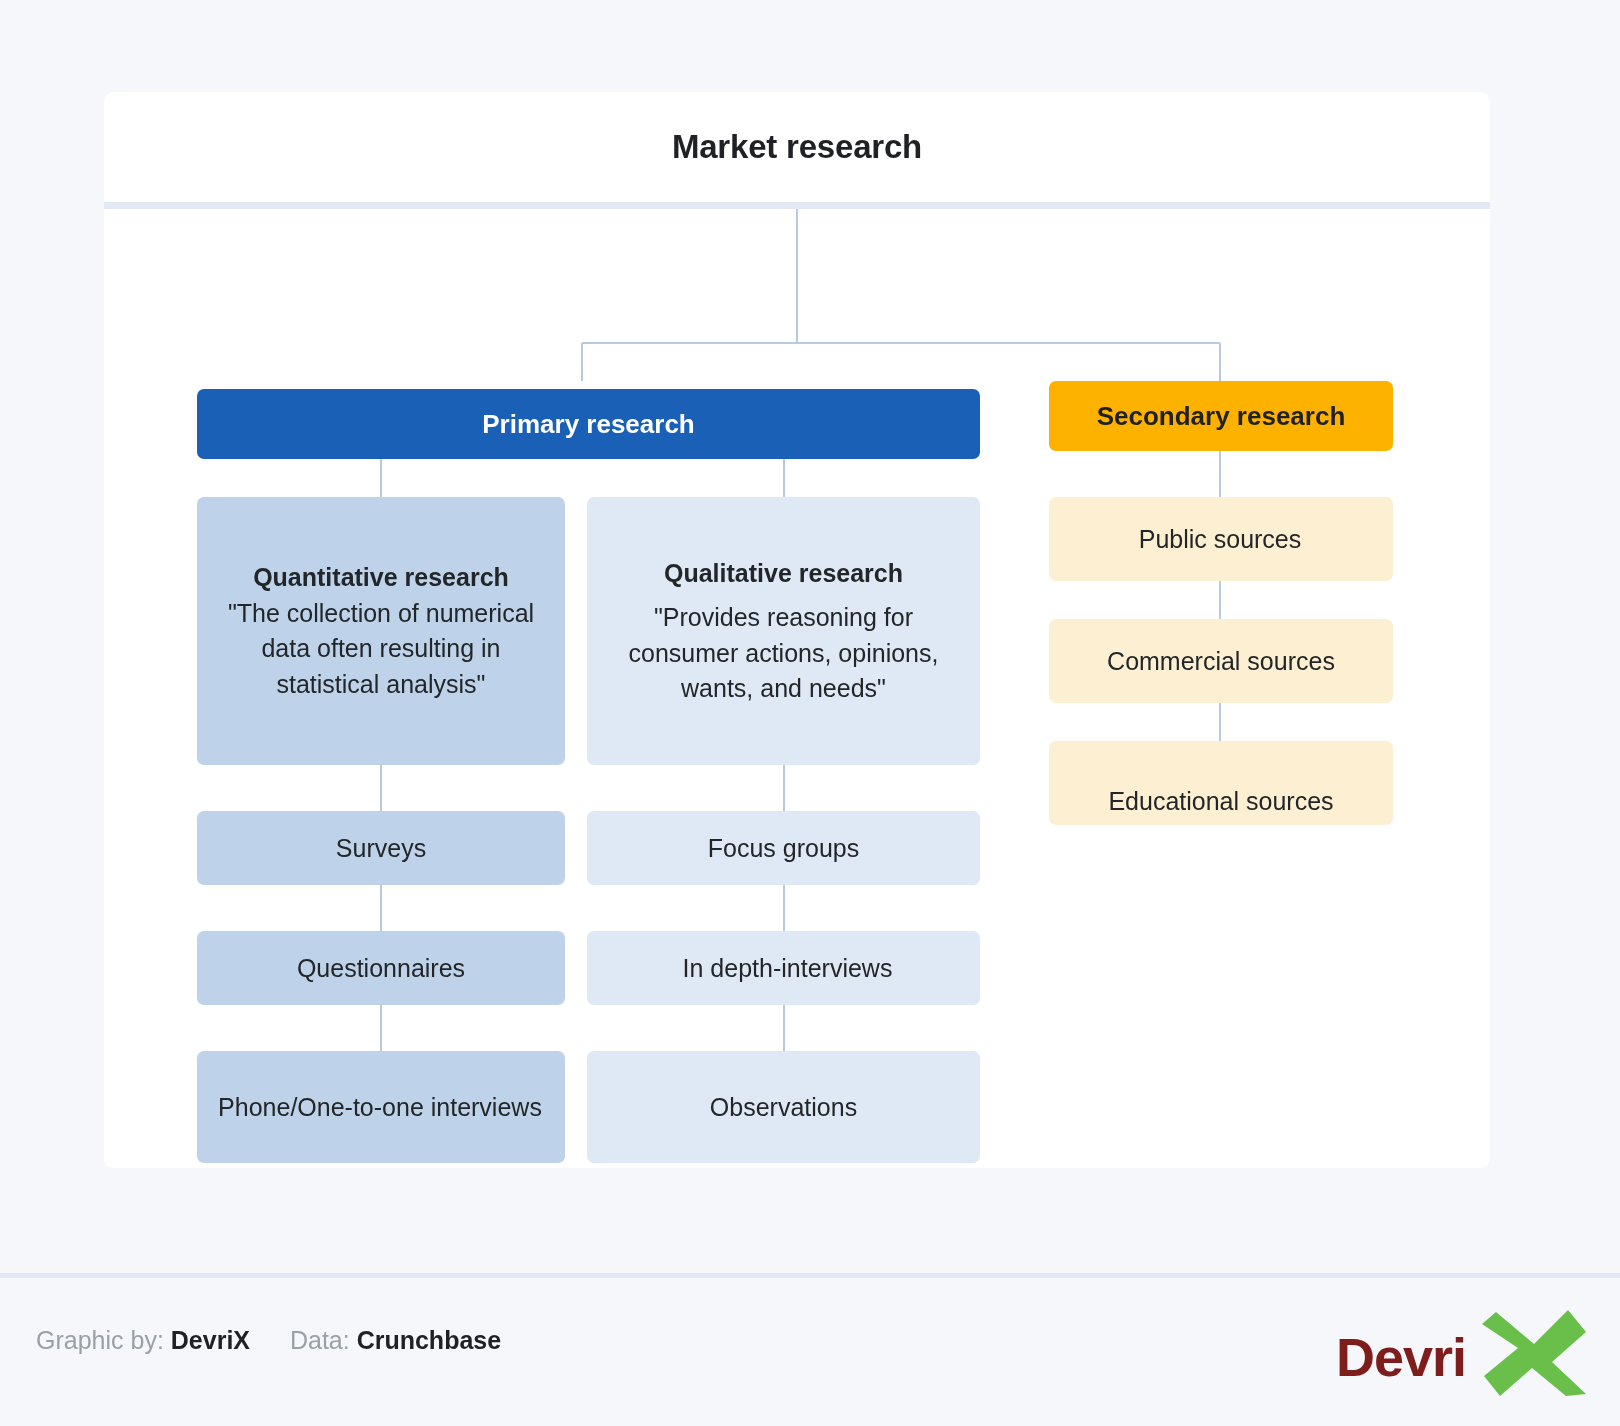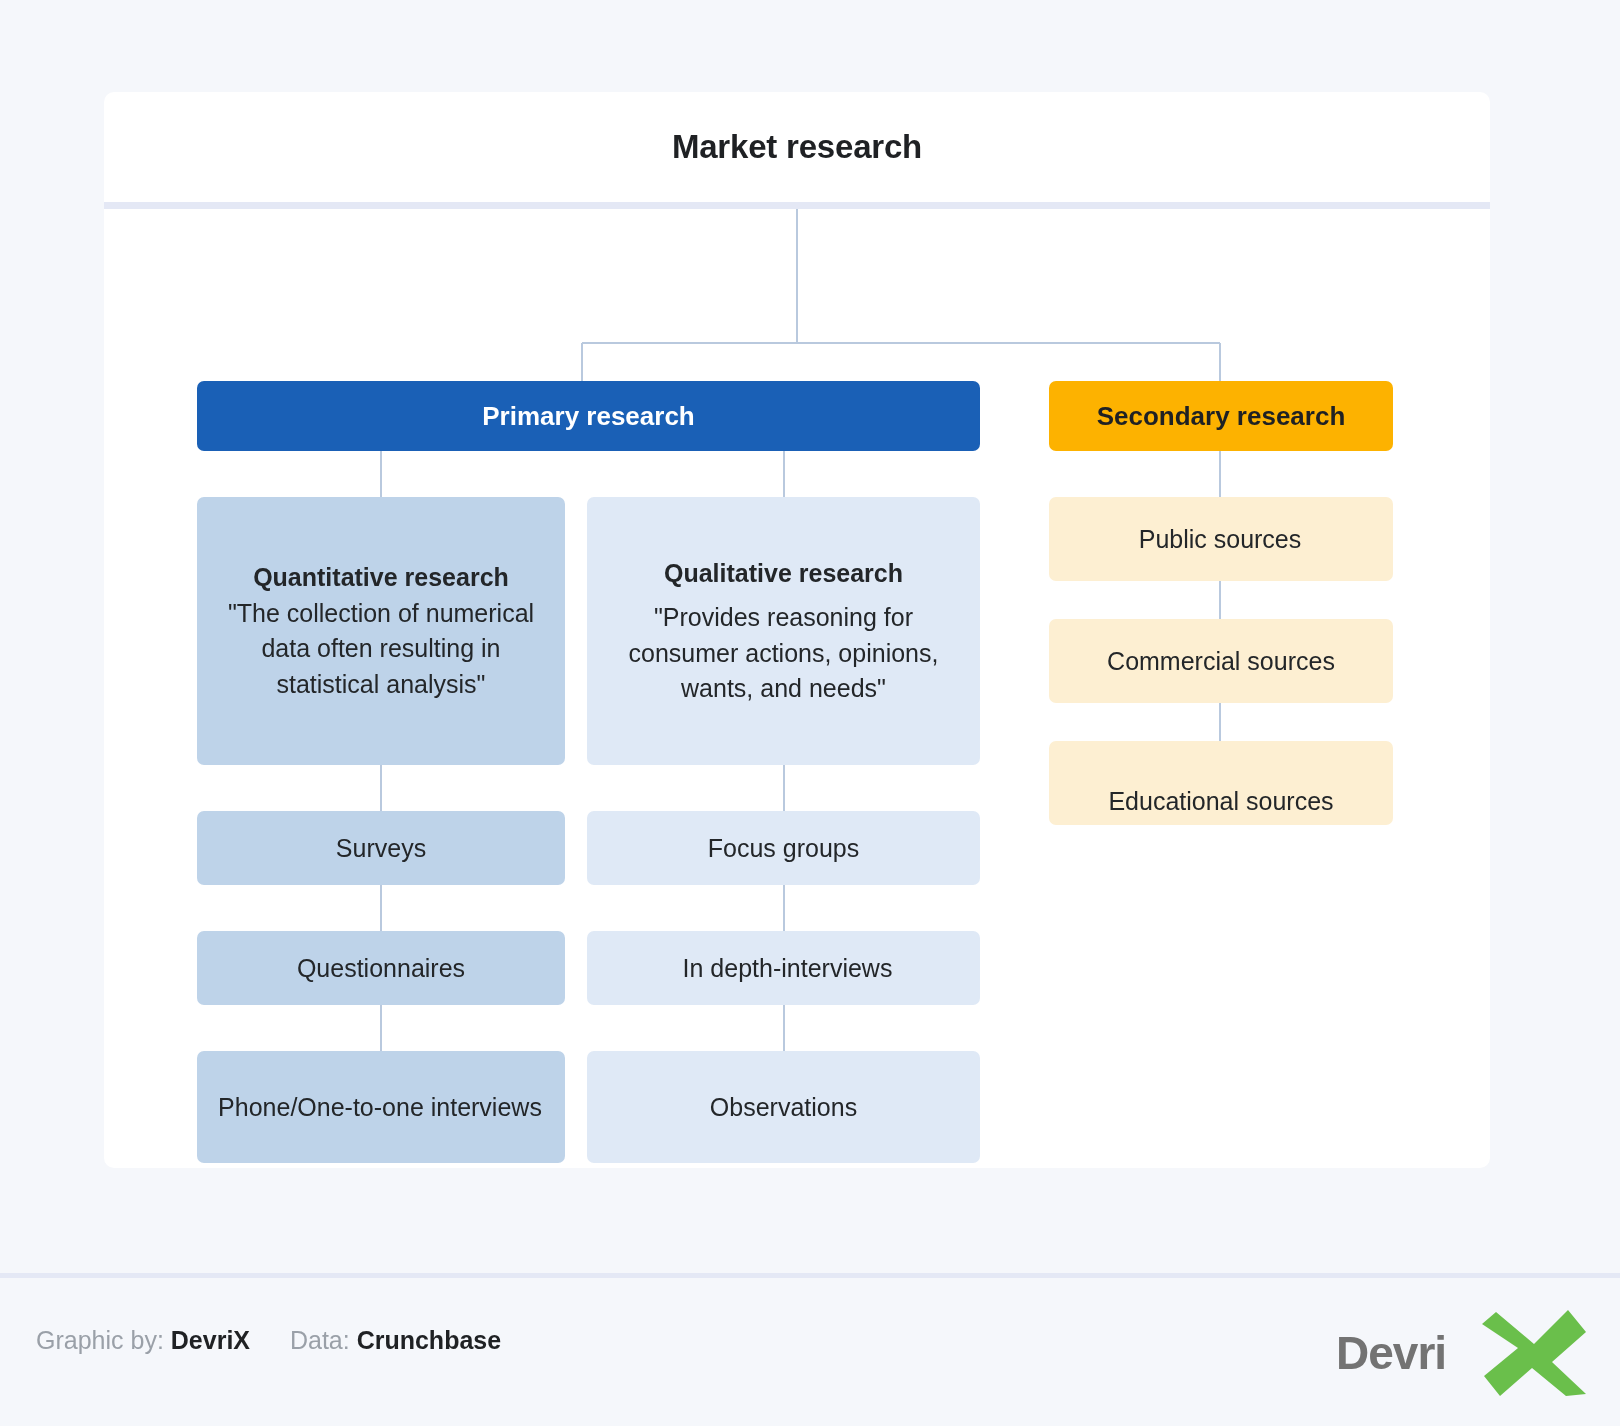--- a/index.html
+++ b/index.html
@@ -74,20 +74,21 @@
   }
 
   .node .label { display: block; width: 100%; }
 
   
   .hdr-primary {
     background: #1a60b6;
     color: #ffffff;
     font-size: 26px;
     font-weight: bold;
+    margin-top: 8px;
   }
   .hdr-secondary {
     background: #fdb200;
     color: #1f2124;
     font-size: 26px;
     font-weight: bold;
   }
 
   
   .quant-box  { background: #bed3e9; color: #232629; }
@@ -144,23 +145,23 @@
     position: absolute;
     right: 34px;
     top: 28px;
     width: 250px;
     height: 92px;
   }
   #logo-word {
     position: absolute;
     left: 0;
     top: 20px;
-    font-size: 46px;
-    font-weight: bold;
-    color: #737373;
+    font-size: 54px;
+    font-weight: bold;
+    color: #7f1d1d;
     letter-spacing: -1px;
   }
   #logo-x {
     position: absolute;
     left: 146px;
     top: 4px;
     width: 104px;
     height: 86px;
   }
 </style>

